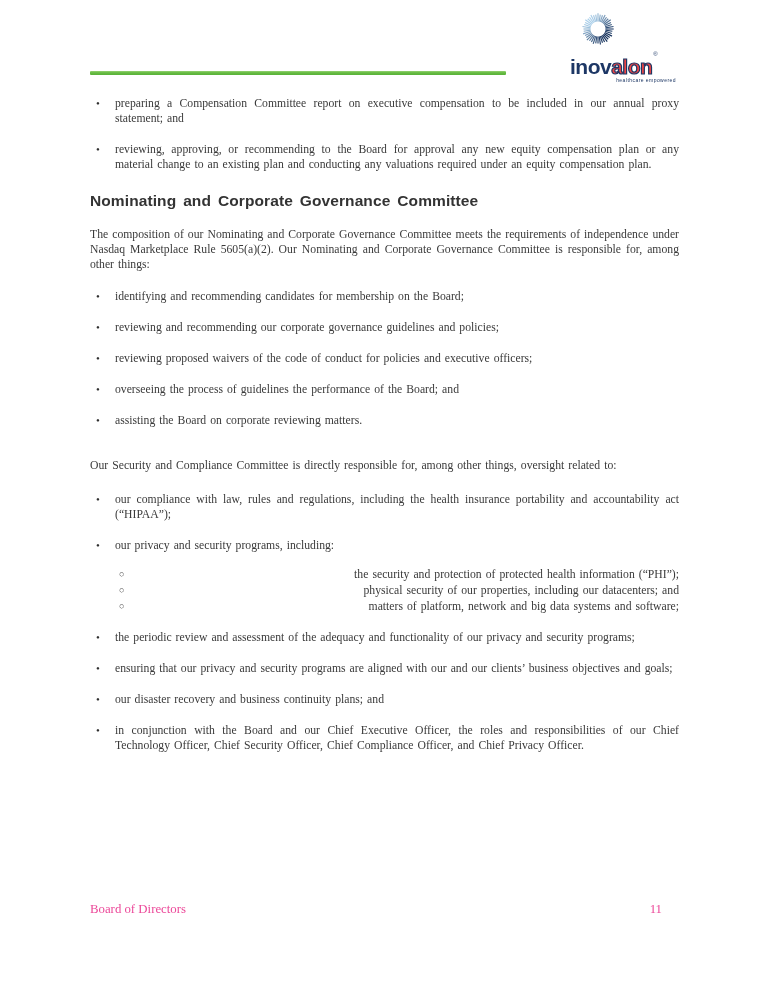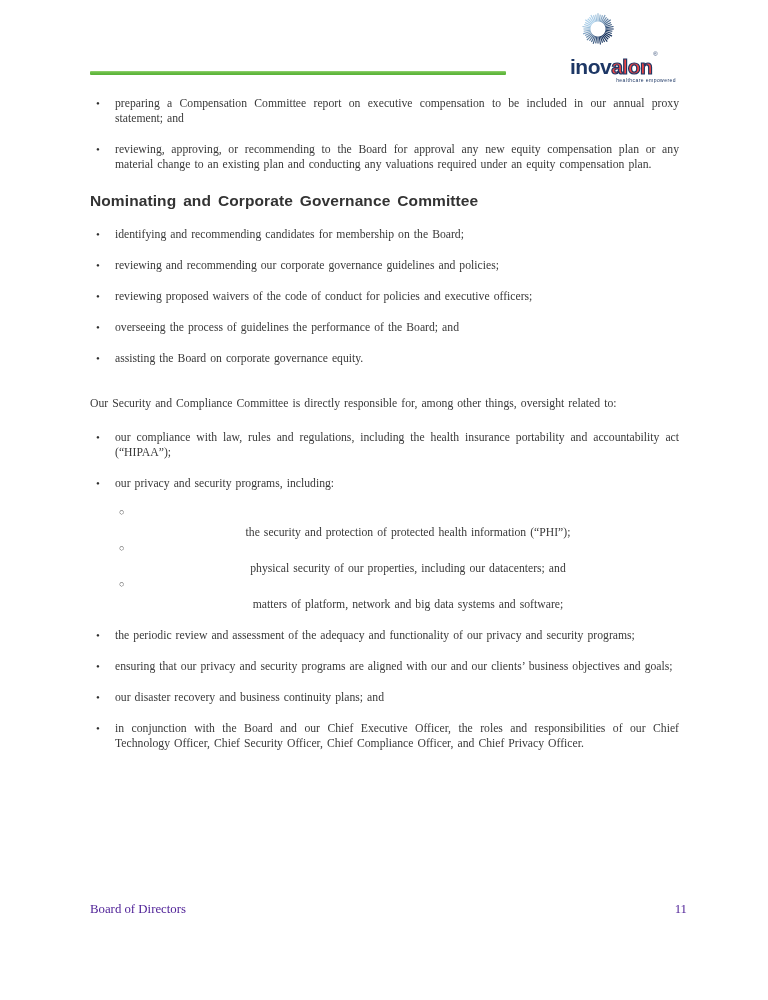--- a/index.html
+++ b/index.html
@@ -46,35 +46,35 @@
     flex:0 0 25px; padding-left:6px; box-sizing:border-box;
     font-size:11px; line-height:15px; color:#2e2e2e;
   }
   .btext { flex:1; }
   .subbullets { margin:14px 0 0 0; padding:0; list-style:none; }
   .subbullet { display:flex; margin:0; }
   .smark {
     flex:0 0 22px; padding-left:4px; box-sizing:border-box;
     font-size:9px; line-height:15.5px; color:#4a4a4a;
   }
-  .sbtext { flex:1; line-height:15.8px; text-align:center;margin-top:20px; }
+  .sbtext { flex:1; line-height:15.8px; text-align:right; }
 
   h2.committee-heading {
     font-family:Liberation Sans, sans-serif; font-weight:700;
     font-size:15.5px; line-height:17px; color:#333333; letter-spacing:0.1px;
     word-spacing:2.5px; margin:20px 0 18px 0;
   }
   .gap-top { margin-top:17px; }
   .para-gap { margin-top:30px; margin-bottom:19px; }
 
   
   .footer {
-    position:absolute; left:90px; right:81px; top:902px;
+    position:absolute; left:90px; right:106px; top:902px;
     display:flex; justify-content:space-between;
-    font-size:12.8px; color:#4c1d95;
+    font-size:12.8px; color:#ec4899;
   }
 </style>
 </head>
 <body>
 
 <div class="page">
 
   <div class="green-rule"></div>
 
   <div class="logo">
@@ -134,41 +134,42 @@
         <span class="btext">preparing a Compensation Committee report on executive compensation to be included in our annual proxy statement; and</span>
       </li>
       <li class="bullet">
         <span class="bmark">•</span>
         <span class="btext">reviewing, approving, or recommending to the Board for approval any new equity compensation plan or any material change to an existing plan and conducting any valuations required under an equity compensation plan.</span>
       </li>
     </ul>
 
     <h2 class="committee-heading">Nominating and Corporate Governance Committee</h2>
 
+    <p class="para">The composition of our Nominating and Corporate Governance Committee meets the requirements of independence under Nasdaq Marketplace Rule 5605(a)(2). Our Nominating and Corporate Governance Committee is responsible for, among other things:</p>
 
     <ul class="bullets gap-top">
       <li class="bullet">
         <span class="bmark">•</span>
         <span class="btext">identifying and recommending candidates for membership on the Board;</span>
       </li>
       <li class="bullet">
         <span class="bmark">•</span>
         <span class="btext">reviewing and recommending our corporate governance guidelines and policies;</span>
       </li>
       <li class="bullet">
         <span class="bmark">•</span>
         <span class="btext">reviewing proposed waivers of the code of conduct for policies and executive officers;</span>
       </li>
       <li class="bullet">
         <span class="bmark">•</span>
         <span class="btext">overseeing the process of guidelines the performance of the Board; and</span>
       </li>
       <li class="bullet">
         <span class="bmark">•</span>
-        <span class="btext">assisting the Board on corporate governance equity.</span>
+        <span class="btext">assisting the Board on corporate reviewing matters.</span>
       </li>
     </ul>
 
 
     <p class="para para-gap">Our Security and Compliance Committee is directly responsible for, among other things, oversight related to:</p>
 
     <ul class="bullets">
       <li class="bullet">
         <span class="bmark">•</span>
         <span class="btext">our compliance with law, rules and regulations, including the health insurance portability and accountability act (“HIPAA”);</span>

